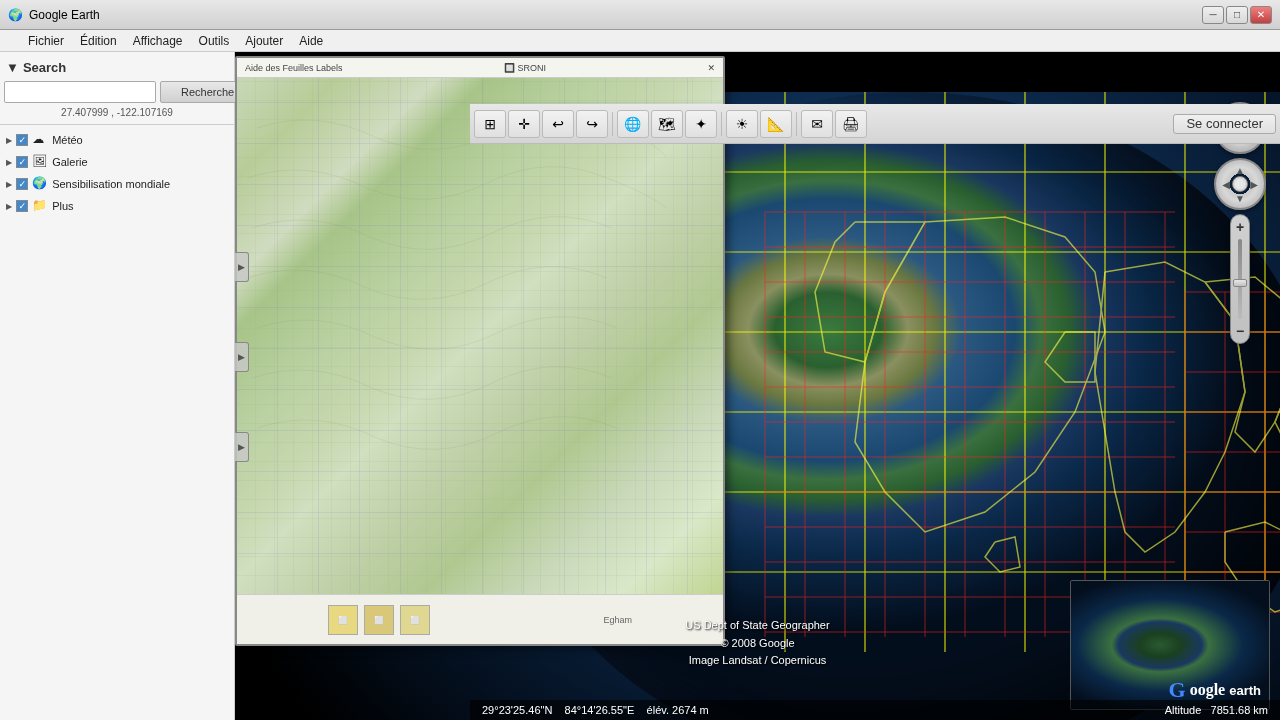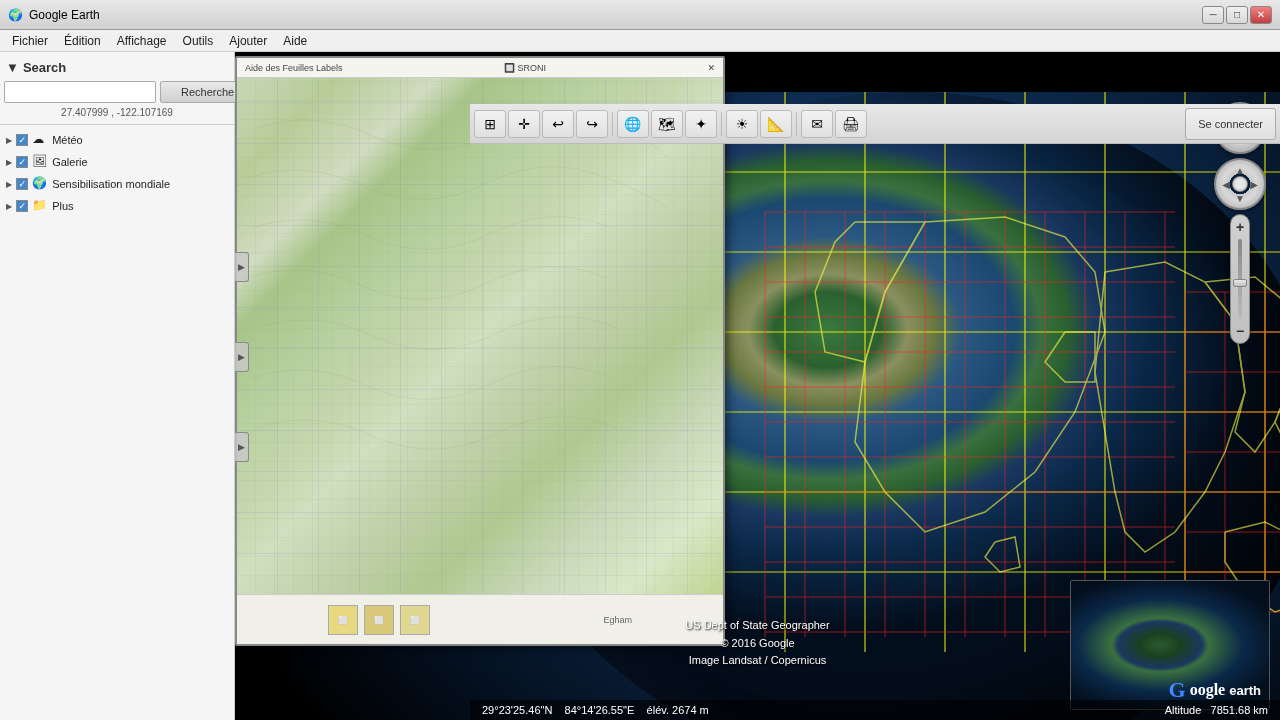--- a/index.html
+++ b/index.html
@@ -26,21 +26,21 @@
     }
     .tb-btn.close { background: linear-gradient(to bottom, #f08080, #c04040); color: white; }
 
     
     #menubar {
       height: 22px;
       background: #f0f0f0;
       border-bottom: 1px solid #ccc;
       display: flex;
       align-items: center;
-      padding: 0 4px;
+      padding: 0 20px;
     }
     .menu-item {
       padding: 2px 8px;
       font-size: 12px;
       cursor: pointer;
       color: #222;
       border-radius: 2px;
     }
 
     
@@ -94,24 +94,24 @@
       background: linear-gradient(to bottom, #f2f2f2, #e0e0e0);
       border: 1px solid #bbb; border-radius: 3px;
       display: flex; align-items: center; justify-content: center;
       cursor: pointer; font-size: 14px;
     }
     .tool-separator {
       width: 1px; height: 24px; background: #bbb; margin: 0 2px;
     }
     #connect-btn {
       margin-left: auto;
-      height: 32px; padding: 0 12px;
+      height: 20px; padding: 0 12px;
       background: linear-gradient(to bottom, #f0f0f0, #e0e0e0);
       border: 1px solid #aaa; border-radius: 3px;
-      font-size: 11px; cursor: pointer; color: #333;
+      font-size: 13px; cursor: pointer; color: #333;
     }
 
     
     #map-area {
       position: relative;
       flex: 1;
       height: 668px;
       overflow: hidden;
       background: #000;
     }
@@ -651,21 +651,21 @@
         <div class="zoom-btn">+</div>
         <div id="zoom-slider-track">
           <div id="zoom-slider-thumb"></div>
         </div>
         <div class="zoom-btn">−</div>
       </div>
     </div>
 
     <div id="attribution">
       <div>US Dept of State Geographer</div>
-      <div>© 2016 Google</div>
+      <div>© 2008 Google</div>
       <div>Image Landsat / Copernicus</div>
     </div>
 
     <div id="mini-map">
       <div id="mini-map-globe"></div>
       <div id="mini-map-label">
         <span class="ge-label-g">G</span>
         <span class="ge-label-oogle">oogle</span>
         <span class="ge-label-earth">earth</span>
       </div>

